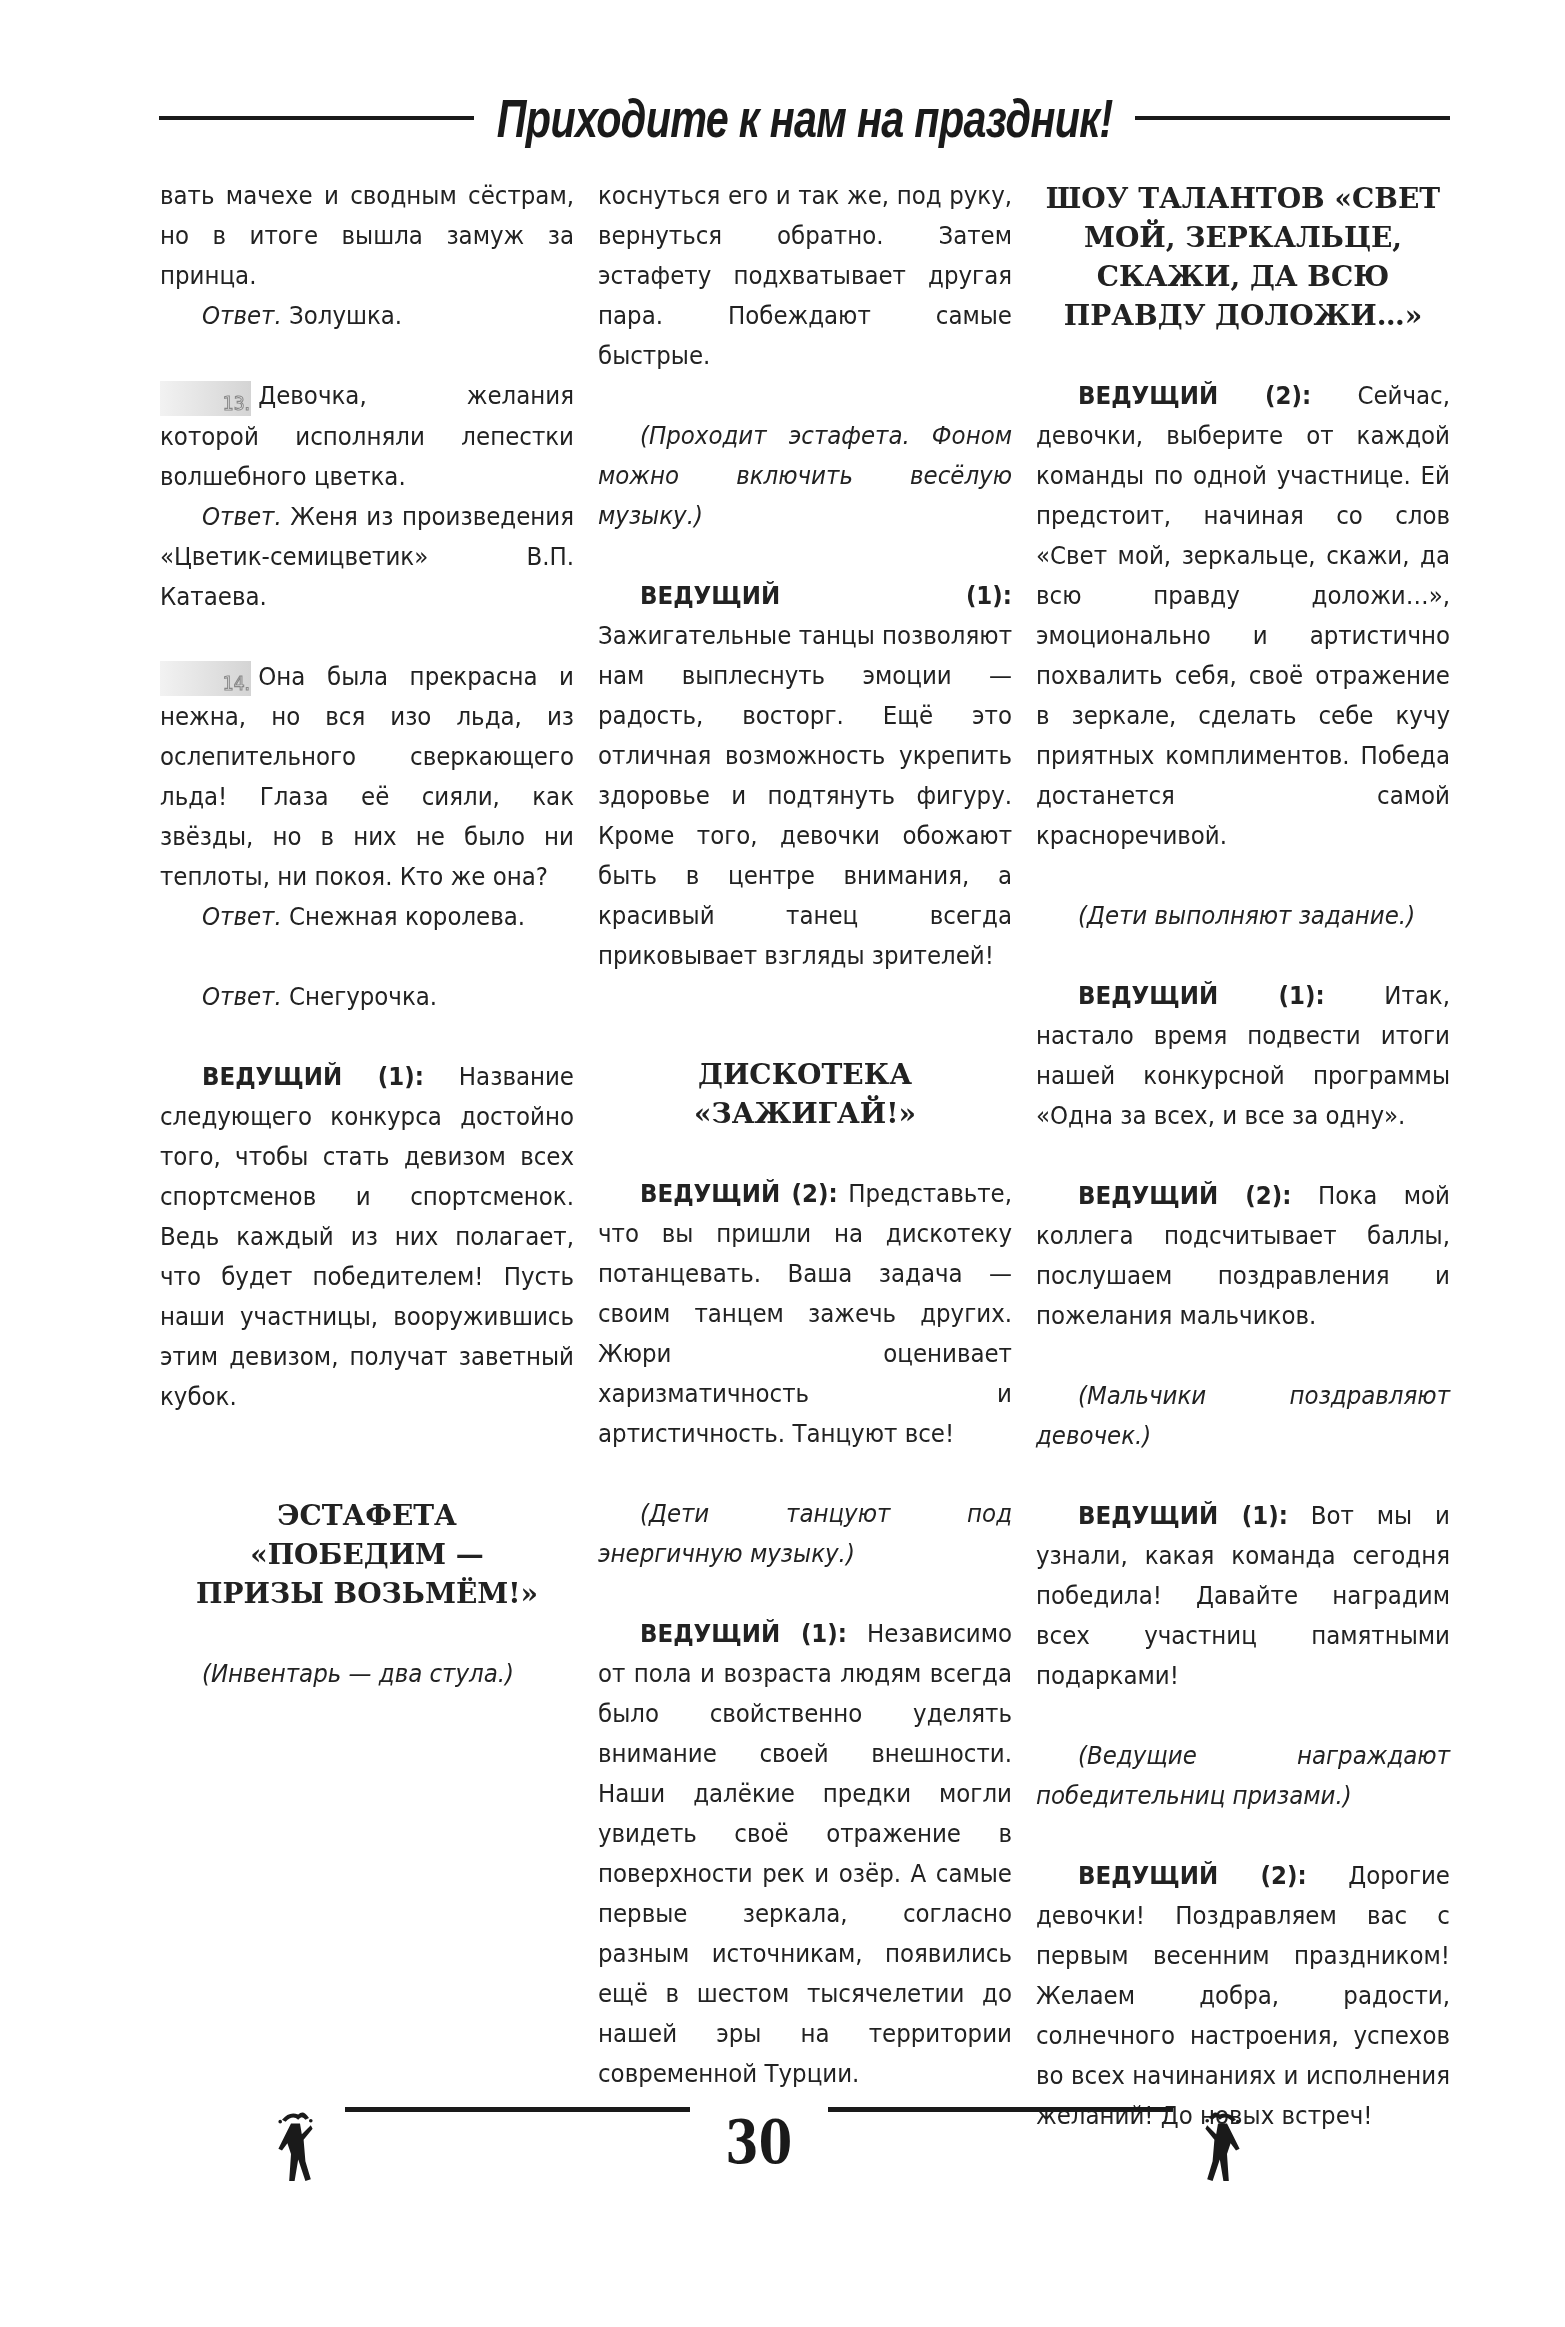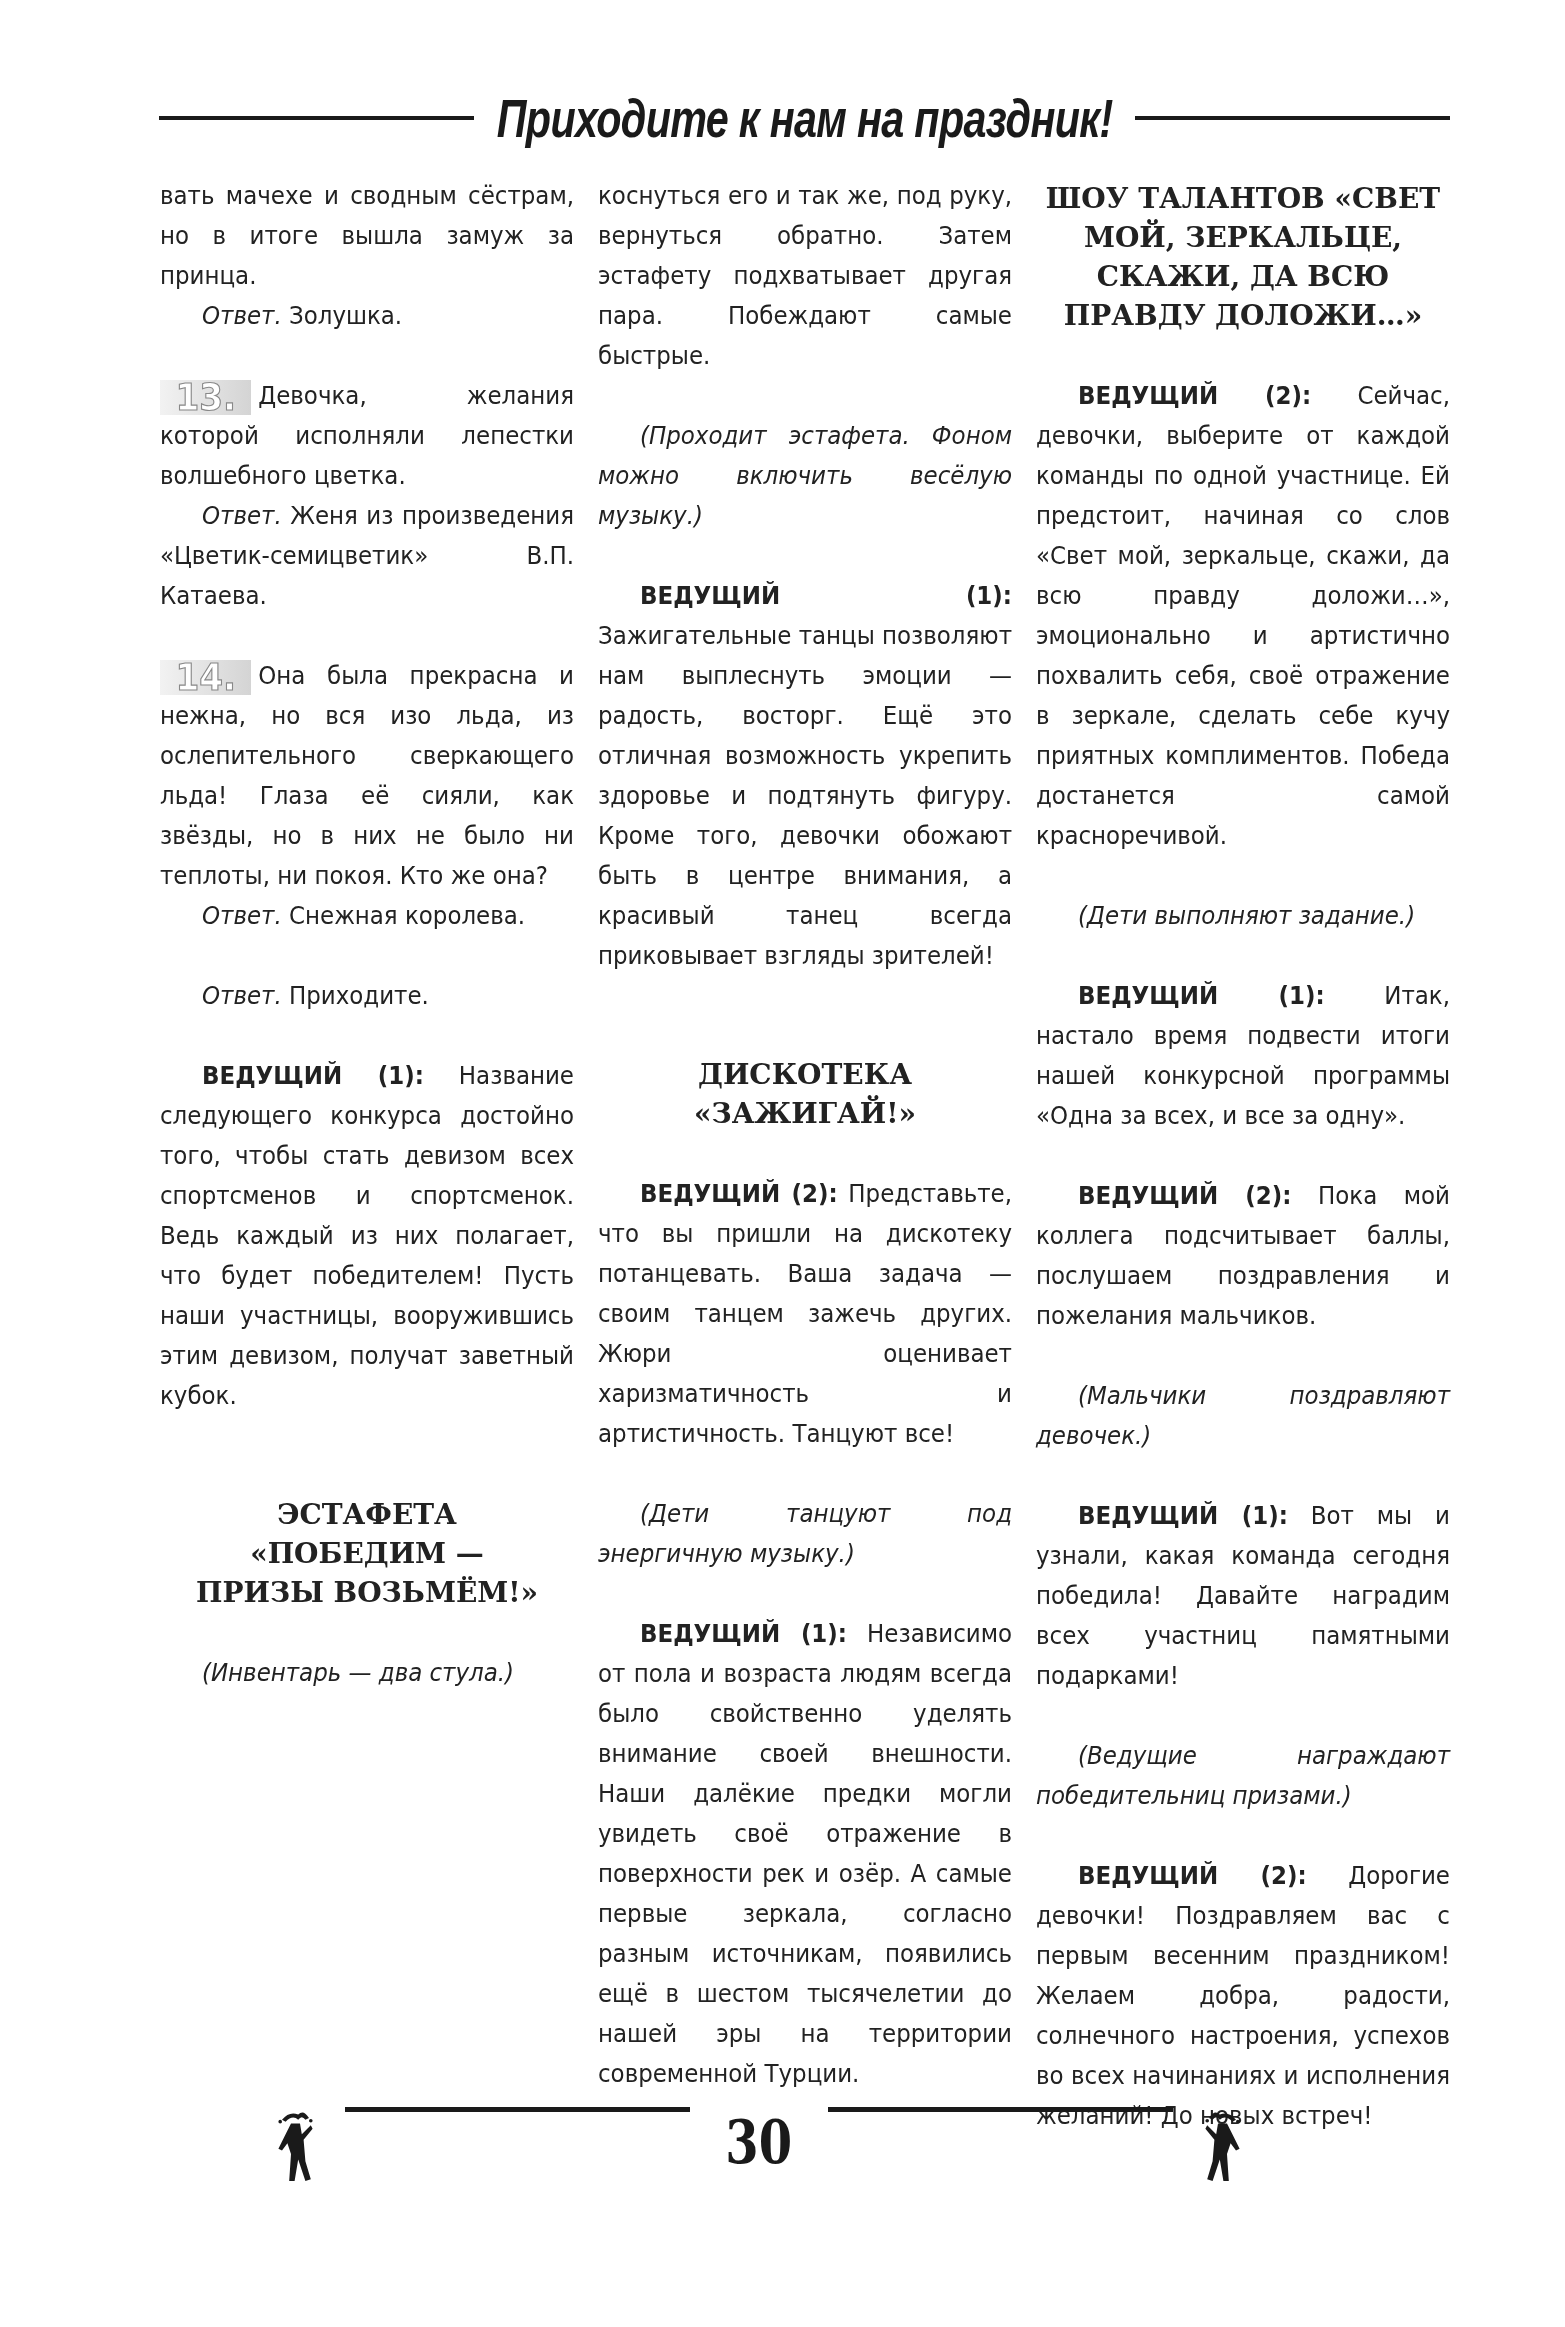--- a/index.html
+++ b/index.html
@@ -33,22 +33,22 @@
     .heading {
       font-family: "DejaVu Serif", serif; font-weight: bold; text-align: center;
       font-size: 28px; line-height: 39px; color: #222; margin: 0;
     }
     .num-badge {
       display: inline-block; width: 91px; height: 35px; vertical-align: -5.5px;
       background: linear-gradient(90deg, #f2f2f2 0%, #d4d4d4 100%);
       text-align: right; margin-right: 7.3px; position: relative;
     }
     .num-badge span {
-      font-size: 38px; line-height: 35px; color: #ffffff; font-weight: bold;
-      -webkit-text-stroke: 1.1px #888888; padding-right: 15px;
+      font-size: 19px; line-height: 35px; color: #ffffff; font-weight: normal;
+      -webkit-text-stroke: 1.1px #888888; padding-right: 1px;
     }
     .footer {
       position: absolute; left: 273px; top: 2107px; width: 1046px; height: 82px;
       display: flex; align-items: flex-start;
     }
     .footer .rule { height: 4.5px; background: #1a1a1a; }
     .footer .page-num {
       font-family: "DejaVu Serif", serif; font-weight: bold; font-size: 60px;
       color: #1a1a1a; padding: 0 27px; transform: scaleX(0.8);
     }
@@ -66,21 +66,21 @@
 <div class="col col1">
   <p>вать мачехе и сводным сёстрам, но в итоге вышла замуж за принца.</p>
   <p class="indent"><span class="italic">Ответ.</span><span> Золушка.</span></p>
   <div class="gap"></div>
   <p><span class="num-badge"><span>13.</span></span><span>Девочка, желания которой исполняли лепестки волшебного цветка.</span></p>
   <p class="indent"><span class="italic">Ответ.</span><span> Женя из произведения «Цветик-семицветик» В.П. Катаева.</span></p>
   <div class="gap"></div>
   <p><span class="num-badge"><span>14.</span></span><span>Она была прекрасна и нежна, но вся изо льда, из ослепительного сверкающего льда! Глаза её сияли, как звёзды, но в них не было ни теплоты, ни покоя. Кто же она?</span></p>
   <p class="indent"><span class="italic">Ответ.</span><span> Снежная королева.</span></p>
   <div class="gap"></div>
-  <p class="indent"><span class="italic">Ответ.</span><span> Приходите.</span></p>
+  <p class="indent"><span class="italic">Ответ.</span><span> Снегурочка.</span></p>
   <div class="gap"></div>
   <p class="indent"><span class="bold">ВЕДУЩИЙ (1):</span><span> Название следующего конкурса достойно того, чтобы стать девизом всех спортсменов и спортсменок. Ведь каждый из них полагает, что будет победителем! Пусть наши участницы, вооружившись этим девизом, получат заветный кубок.</span></p>
   <div class="gap"></div>
   <div class="gap"></div>
   <p class="heading" style="padding:0 36px;">ЭСТАФЕТА «ПОБЕДИМ — ПРИЗЫ ВОЗЬМЁМ!»</p>
   <div class="gap"></div>
   <p class="indent italic">(Инвентарь — два стула.)</p>
   <div class="gap"></div>
 </div>
 

